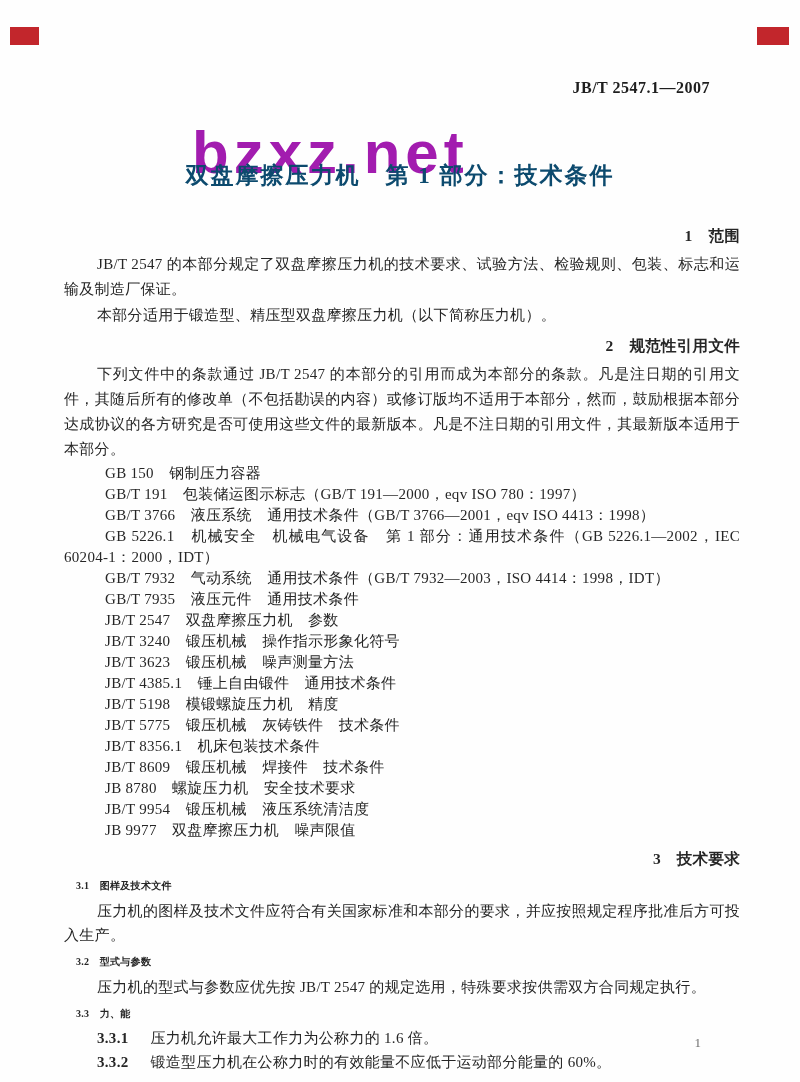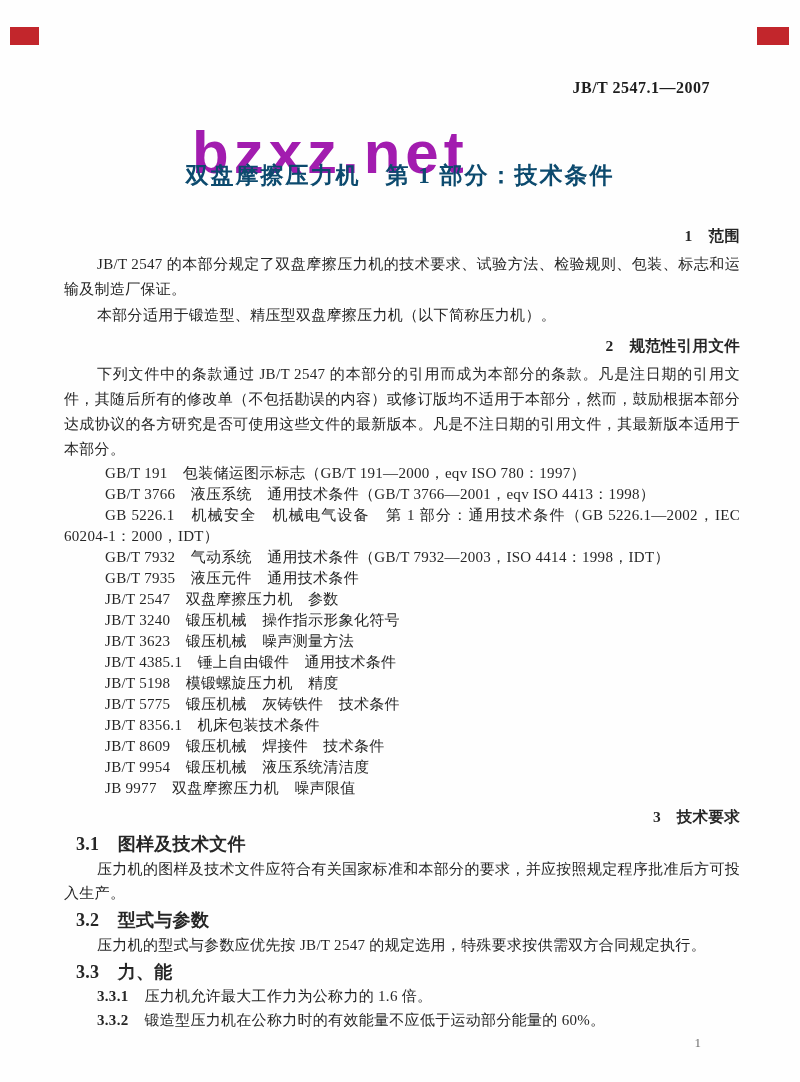--- a/index.html
+++ b/index.html
@@ -25,27 +25,27 @@
   .title{
     position:absolute;top:160px;left:0;width:100%;margin:0;z-index:1;
     text-align:center;font-size:23px;font-weight:bold;letter-spacing:2px;color:#0c4a6e;
   }
   .content{
     position:absolute;left:64px;top:224px;width:676px;z-index:1;
     font-size:15px;line-height:25px;letter-spacing:.3px;text-align:justify;
   }
   .content h2{font-size:15.5px;font-weight:bold;margin:6px 0 4px 12px;line-height:24px;text-align:right;}
   .content h2.first{margin-top:0;}
-  .content h3{font-size:18px;font-weight:bold;margin:4px 0 2px 12px;line-height:22px;text-align:left;}
+  .content h3{font-size:10px;font-weight:bold;margin:4px 0 2px 12px;line-height:22px;text-align:left;}
   .content p{margin:1px 0;text-indent:2.2em;}
   .content p.s3{line-height:24px;}
   .ref-list{margin:1px 0;}
   .ref{line-height:21px;text-indent:41px;}
   .numbered{margin:1px 0 1px 12px;text-indent:0;line-height:23px;text-align:left;}
-  .numbered .num{font-weight:bold;margin-right:16px;}
+  .numbered .num{font-weight:bold;margin-right:22px;}
   .page-number{position:absolute;top:1035px;right:99px;font-size:13px;color:#6e6e6e;}
 </style>
 </head>
 <body>
 
 <div class="page">
 
   <div class="corner-mark left"></div>
   <div class="corner-mark right"></div>
 
@@ -59,20 +59,21 @@
 
     <h2 class="first">1　范围</h2>
     <p>JB/T 2547 的本部分规定了双盘摩擦压力机的技术要求、试验方法、检验规则、包装、标志和运输及制造厂保证。</p>
     <p>本部分适用于锻造型、精压型双盘摩擦压力机（以下简称压力机）。</p>
 
     <h2>2　规范性引用文件</h2>
     <p>下列文件中的条款通过 JB/T 2547 的本部分的引用而成为本部分的条款。凡是注日期的引用文件，其随后所有的修改单（不包括勘误的内容）或修订版均不适用于本部分，然而，鼓励根据本部分达成协议的各方研究是否可使用这些文件的最新版本。凡是不注日期的引用文件，其最新版本适用于本部分。</p>
 
     <div class="ref-list">
 
+        <div class="ref">GB 150　钢制压力容器</div>
 
         <div class="ref">GB/T 191　包装储运图示标志（GB/T 191—2000，eqv ISO 780：1997）</div>
 
         <div class="ref">GB/T 3766　液压系统　通用技术条件（GB/T 3766—2001，eqv ISO 4413：1998）</div>
 
         <div class="ref">GB 5226.1　机械安全　机械电气设备　第 1 部分：通用技术条件（GB 5226.1—2002，IEC 60204-1：2000，IDT）</div>
 
         <div class="ref">GB/T 7932　气动系统　通用技术条件（GB/T 7932—2003，ISO 4414：1998，IDT）</div>
 
         <div class="ref">GB/T 7935　液压元件　通用技术条件</div>
@@ -87,20 +88,21 @@
         <div class="ref">JB/T 4385.1　锤上自由锻件　通用技术条件</div>
 
         <div class="ref">JB/T 5198　模锻螺旋压力机　精度</div>
 
         <div class="ref">JB/T 5775　锻压机械　灰铸铁件　技术条件</div>
 
         <div class="ref">JB/T 8356.1　机床包装技术条件</div>
 
         <div class="ref">JB/T 8609　锻压机械　焊接件　技术条件</div>
 
+        <div class="ref">JB 8780　螺旋压力机　安全技术要求</div>
 
         <div class="ref">JB/T 9954　锻压机械　液压系统清洁度</div>
 
         <div class="ref">JB 9977　双盘摩擦压力机　噪声限值</div>
       </div>
 
     <h2>3　技术要求</h2>
 
     <h3>3.1　图样及技术文件</h3>
     <p class="s3">压力机的图样及技术文件应符合有关国家标准和本部分的要求，并应按照规定程序批准后方可投入生产。</p>

